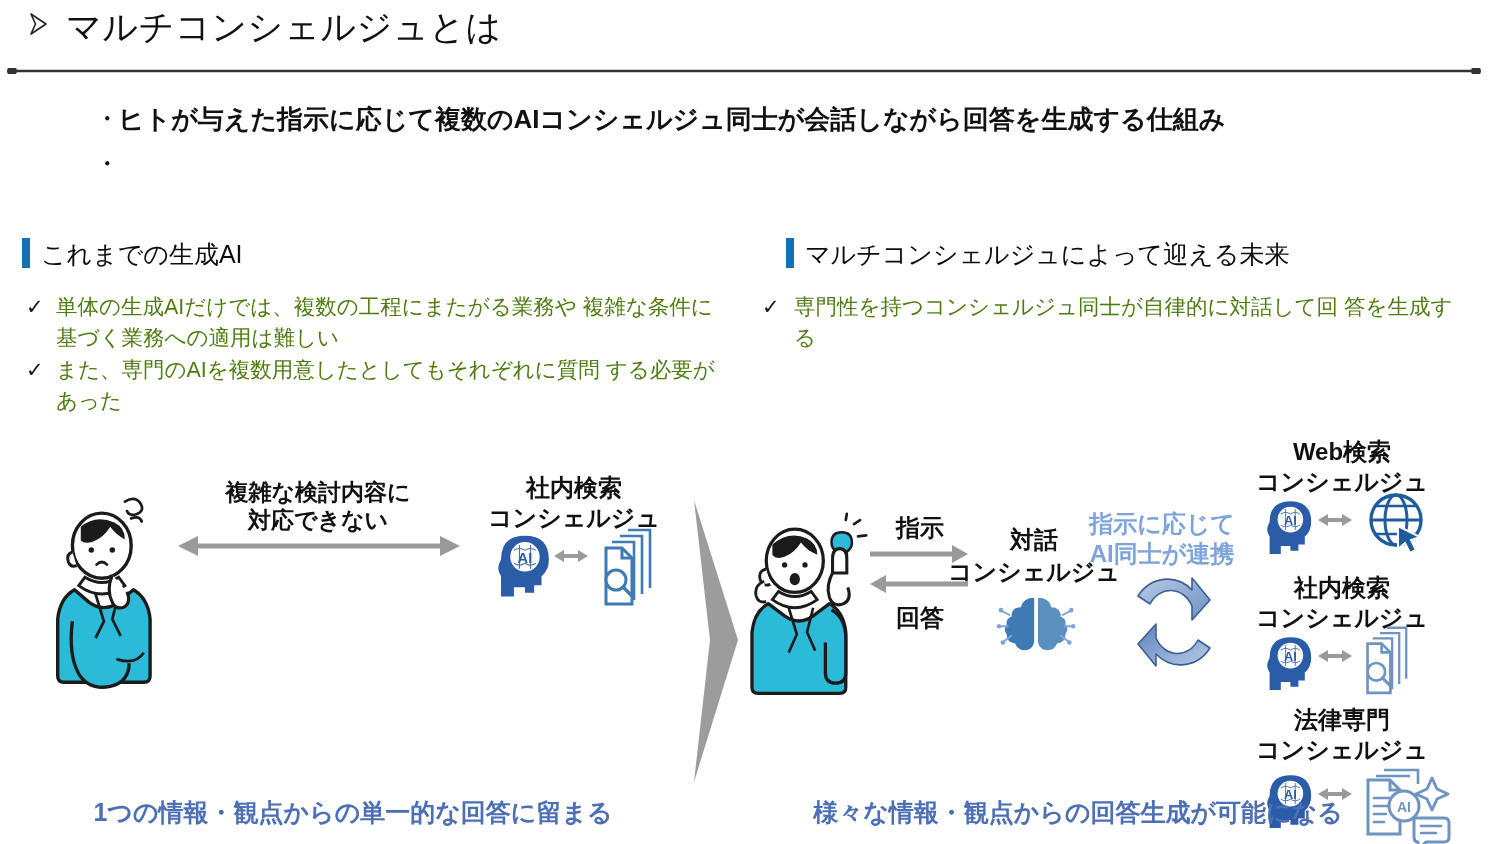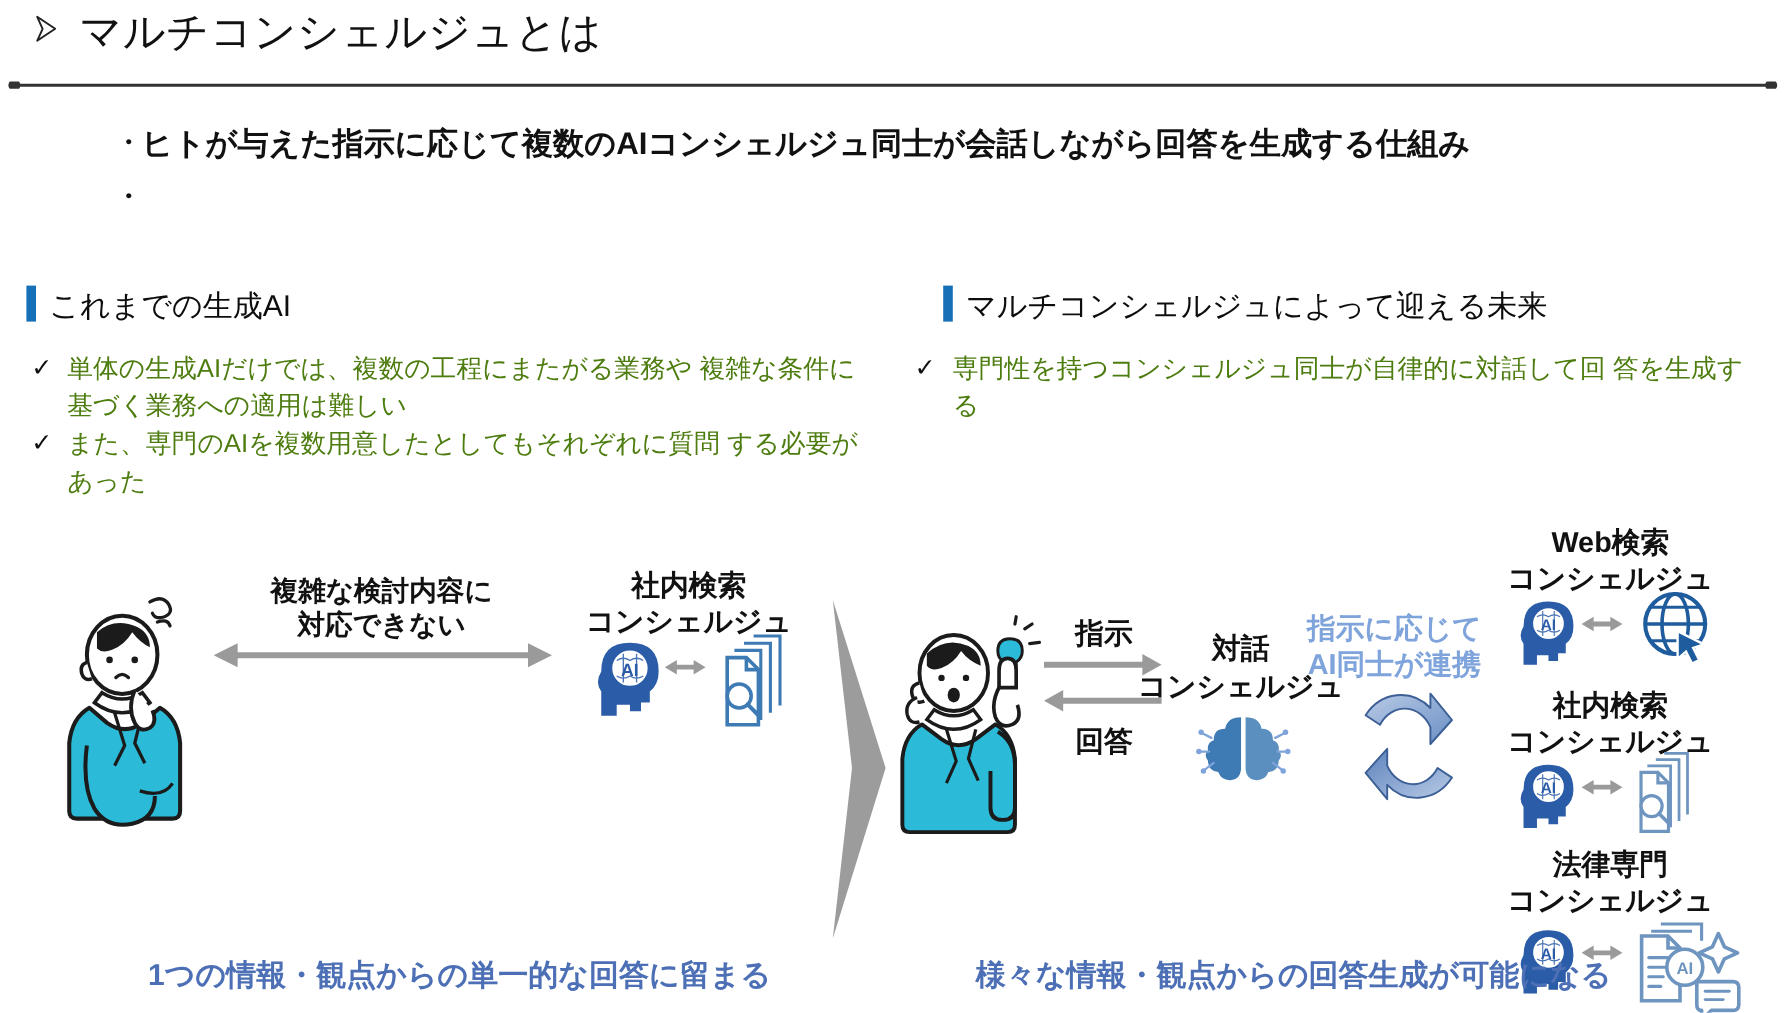--- a/index.html
+++ b/index.html
@@ -79,21 +79,21 @@
 
   .divider-arrow {
     position: absolute; left: 688px; top: 500px; width: 54px; height: 282px;
   }
 
   
   .caption {
     position: absolute; font-size: 25px; font-weight: 700;
     color: #4C6FB5; white-space: nowrap; text-align: center;
   }
-  #caption-left  { left: 0px;   top: 796px; width: 706px; padding-left: 30px; }
+  #caption-left  { left: 0px;   top: 796px; width: 706px; }
   #caption-right { left: 704px; top: 796px; width: 748px; }
 </style>
 </head>
 <body>
 
 <div class="slide">
 
   <div class="title-row">
     <svg class="title-marker" viewBox="0 0 26 26">
       <path d="M5 3 L20 13 L5 23 L9.5 13 Z" fill="none" stroke="#222" stroke-width="1.6" stroke-linejoin="round"></path>

